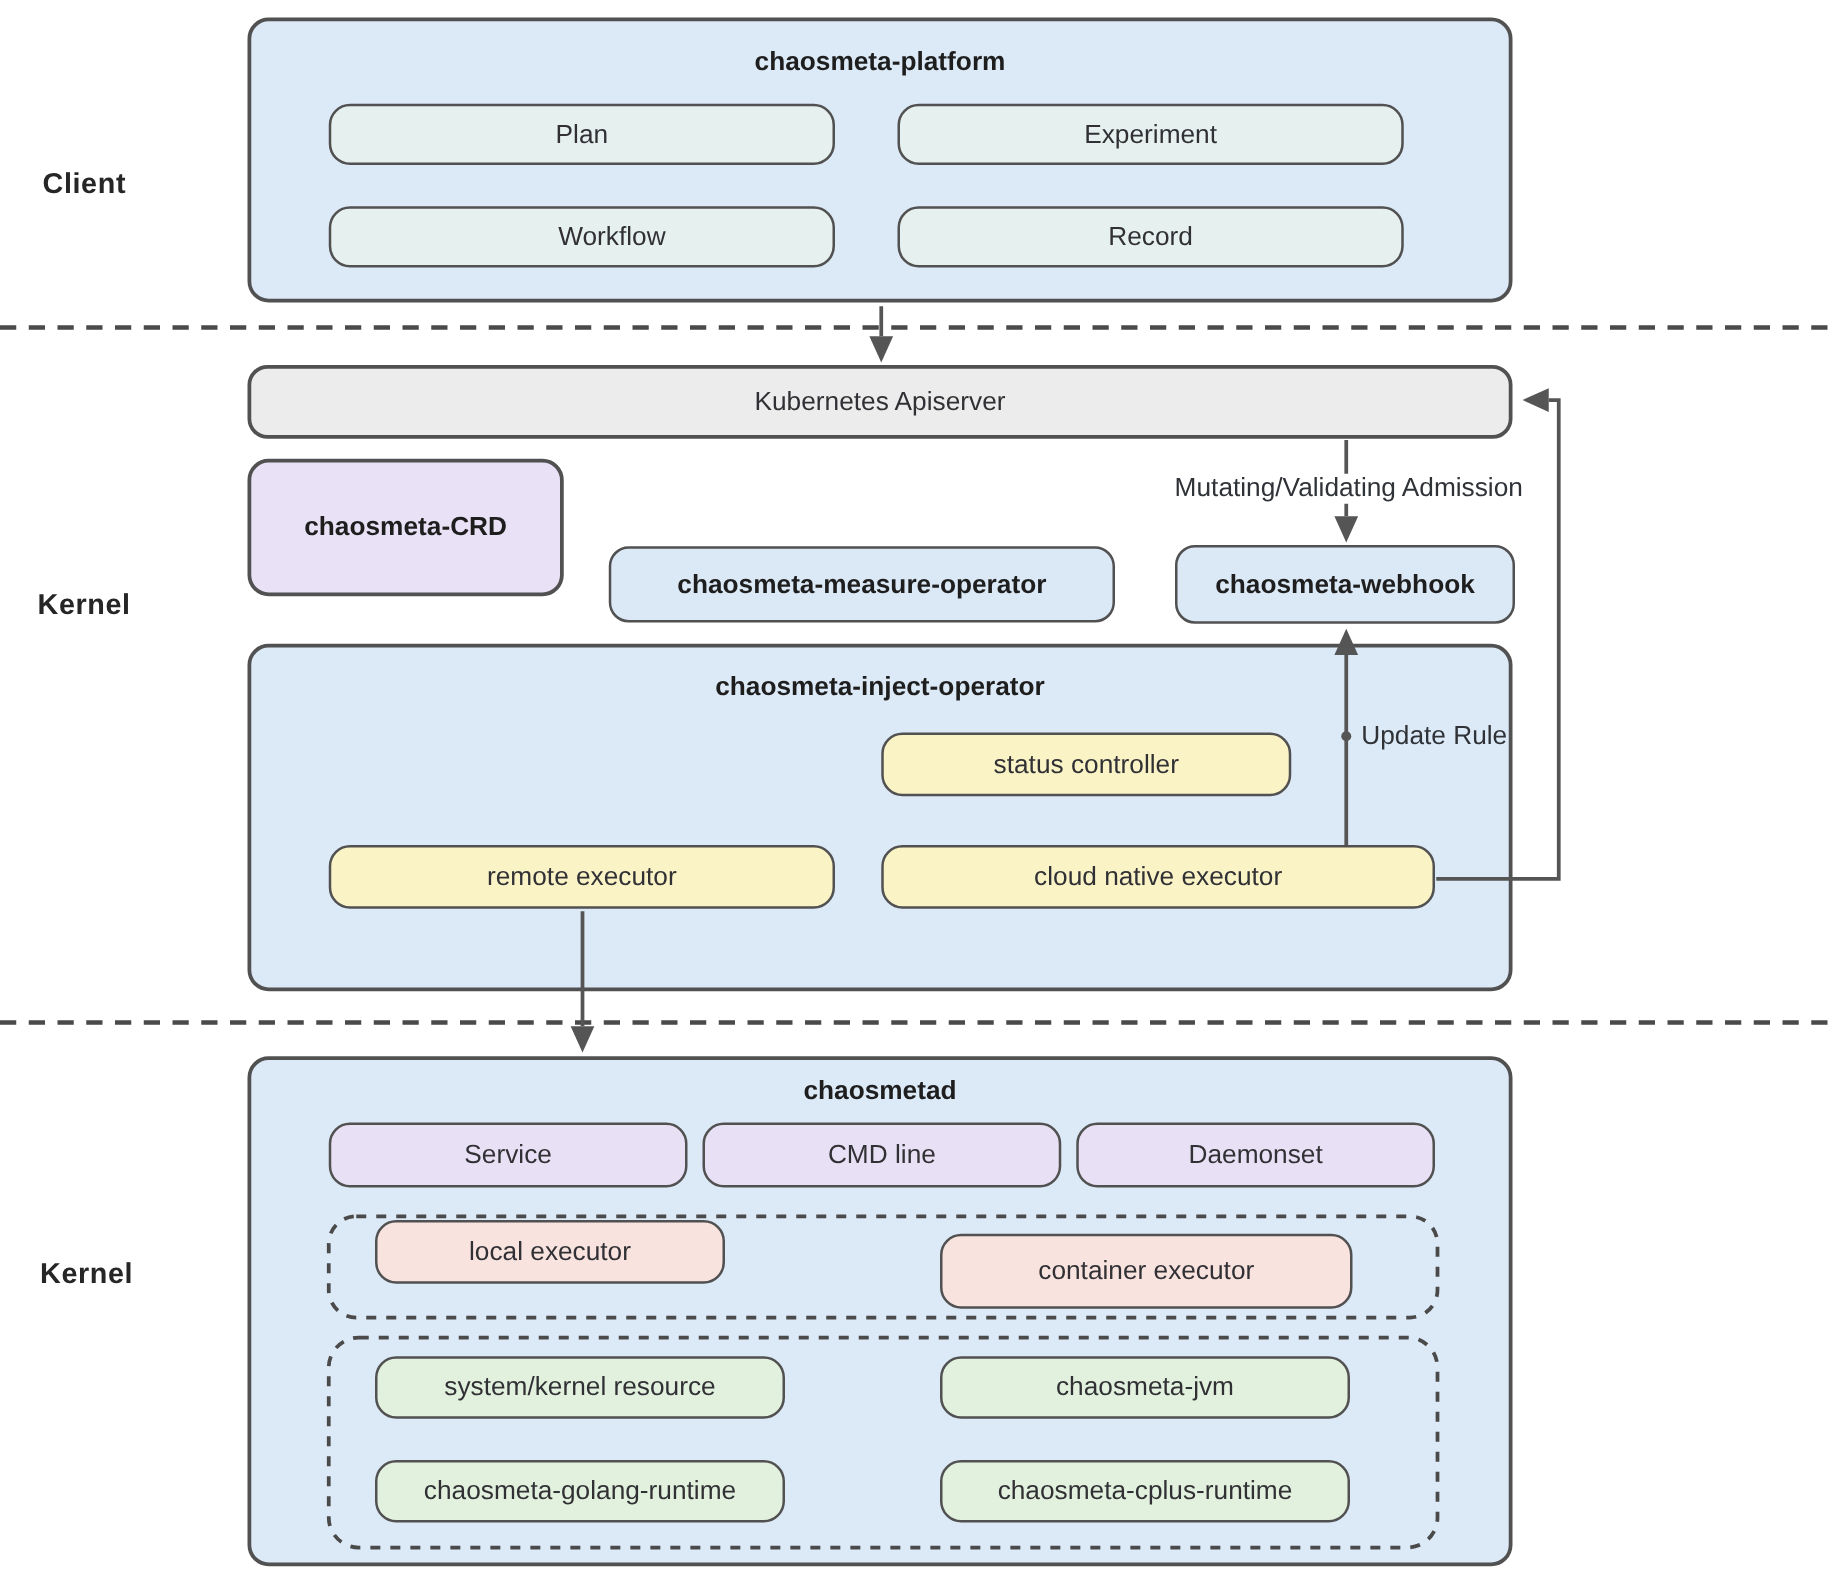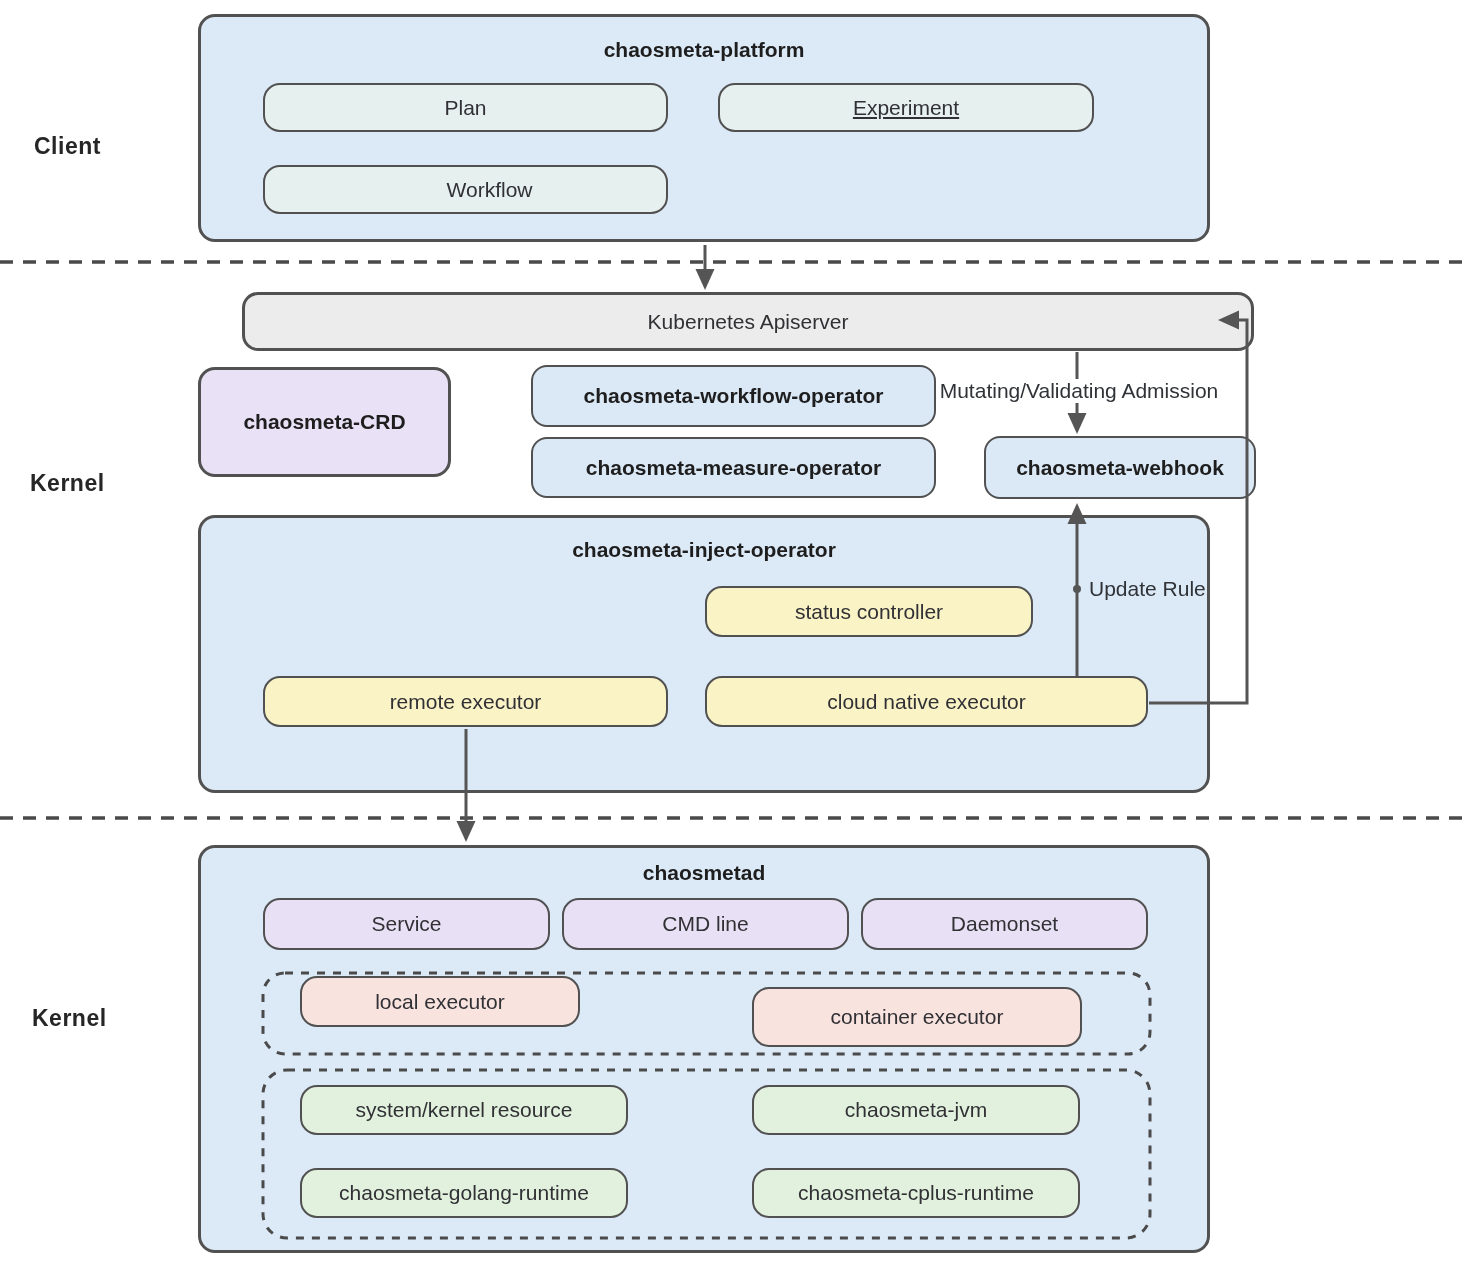--- a/index.html
+++ b/index.html
@@ -24,47 +24,47 @@
   .pill.bold{font-weight:700;color:#1e1e1e;}
   .fill-mint{background:#e6f0ee;}
   .fill-gray{background:#ececec;}
   .fill-lav{background:#e9e1f5;}
   .fill-opblue{background:#dbe9f7;}
   .fill-green{background:#deeedb;}
   .fill-yellow{background:#faf3c6;}
   .fill-klav{background:#e8e1f5;}
   .fill-pink{background:#f8e3df;}
   .fill-kgreen{background:#e2f1de;}
-  .radius16{border-radius:16px;margin-left:44px;}
+  .radius16{border-radius:16px;}
   .arrows{position:absolute;left:0;top:0;width:1470px;height:1270px;pointer-events:none;}
   .float-label{
     position:absolute;font-size:21px;color:#2f3237;white-space:nowrap;
   }
   .masked{background:#ffffff;padding:0 3px;transform:translate(-50%,-50%);}
 </style>
 </head>
 <body>
 
 <div class="canvas">
 
   <div class="side-label" style="left:34px;top:133px;">Client</div>
   <div class="side-label" style="left:30px;top:470px;">Kernel</div>
   <div class="side-label" style="left:32px;top:1005px;">Kernel</div>
 
   <div class="container" style="left:198px;top:14px;width:1012px;height:228px;">
     <div class="container-title" style="top:21px;">chaosmeta-platform</div>
   </div>
   <div class="pill fill-mint" style="left:263px;top:83px;width:405px;height:49px;">Plan</div>
-  <div class="pill fill-mint" style="left:718px;top:83px;width:376px;height:49px;text-decoration:underline;">Experiment</div>
+  <div class="pill fill-mint" style="left:718px;top:83px;width:405px;height:49px;">Experiment</div>
   <div class="pill fill-mint" style="left:263px;top:165px;width:405px;height:49px;padding-left:48px;">Workflow</div>
+  <div class="pill fill-mint" style="left:718px;top:165px;width:405px;height:49px;">Record</div>
 
   <div class="pill fill-gray radius16" style="left:198px;top:292px;width:1012px;height:59px;border-width:3px;">Kubernetes Apiserver</div>
 
   <div class="pill bold fill-lav" style="left:198px;top:367px;width:253px;height:110px;border-width:3px;">chaosmeta-CRD</div>
-  <div class="pill bold fill-opblue radius16" style="left:487px;top:365px;width:405px;height:62px;">chaosmeta-workflow-operator</div>
   <div class="pill bold fill-opblue radius16" style="left:487px;top:437px;width:405px;height:61px;">chaosmeta-measure-operator</div>
   <div class="pill bold fill-opblue radius16" style="left:940px;top:436px;width:272px;height:63px;">chaosmeta-webhook</div>
 
   <div class="container" style="left:198px;top:515px;width:1012px;height:278px;">
     <div class="container-title" style="top:20px;">chaosmeta-inject-operator</div>
   </div>
   <div class="pill fill-yellow" style="left:705px;top:586px;width:328px;height:51px;">status controller</div>
   <div class="pill fill-yellow" style="left:263px;top:676px;width:405px;height:51px;">remote executor</div>
   <div class="pill fill-yellow" style="left:705px;top:676px;width:443px;height:51px;">cloud native executor</div>
 

